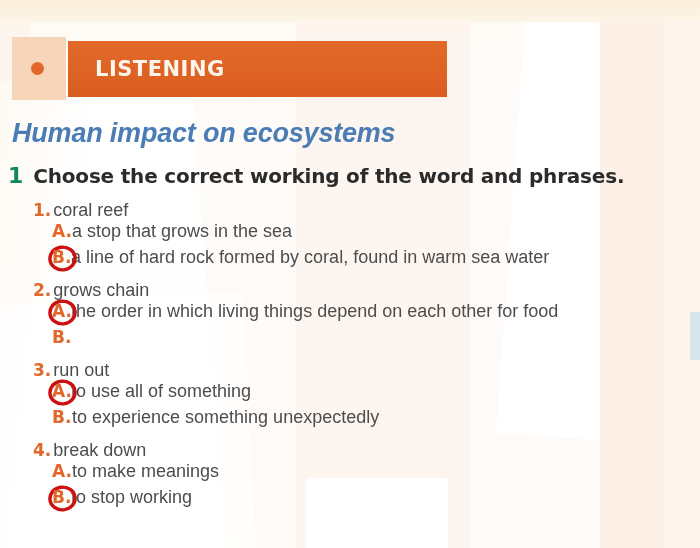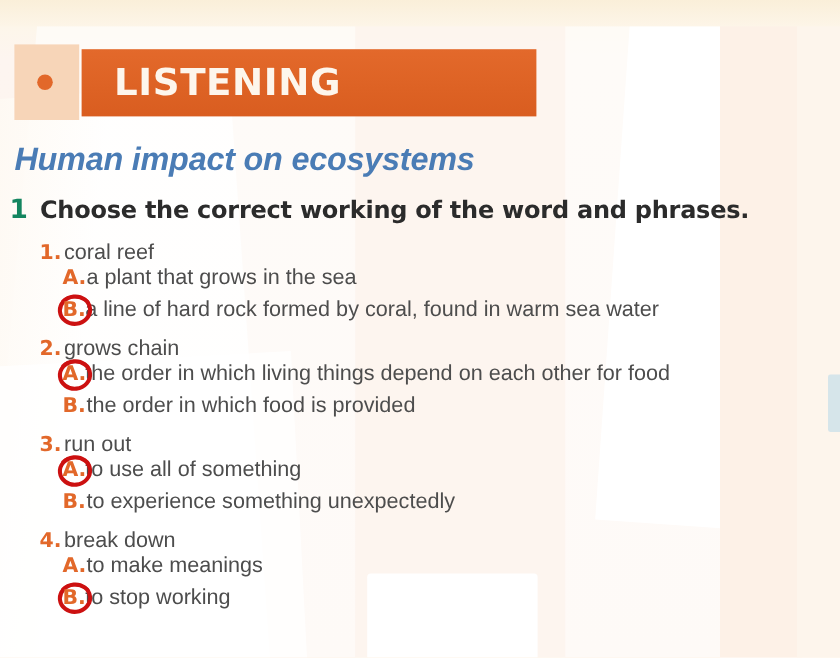--- a/index.html
+++ b/index.html
@@ -124,21 +124,21 @@
   .header-banner {
     width: 379px;
     height: 56px;
     margin-top: 4px;
     background: linear-gradient(180deg, #e3692b 0%, #dd6224 60%, #d95d20 100%);
     display: flex;
     align-items: center;
   }
   .header-banner-title {
     color: #fdf6ec;
-    font-size: 31px;
+    font-size: 21px;
     font-weight: bold;
     letter-spacing: 0.5px;
     margin-left: 27px;
     font-family: "DejaVu Sans", sans-serif;
   }
 
   
   .subtitle {
     position: absolute;
     left: 12px;
@@ -270,21 +270,21 @@
     </div>
 
     <div class="qlist" id="qlist">
         <div class="qitem">
           <div class="qhead">
             <span class="qnum">1.</span>
             <span class="qterm">coral reef</span>
           </div>
           <div class="optrow">
             <span class="optletter">A.</span>
-            <span class="opttext">a plant that grows in the sea</span>
+            <span class="opttext">a stop that grows in the sea</span>
           </div>
           <div class="optrow circled">
   <span class="circle-mark">
     <svg width="31" height="27" viewBox="0 0 31 27" xmlns="http://www.w3.org/2000/svg">
       <ellipse cx="15.5" cy="13.5" rx="12.6" ry="11.4" fill="none" stroke="#cc1111" stroke-width="3.4" stroke-linecap="round" transform="rotate(-6 15.5 13.5)"></ellipse>
       <path d="M5.2 6.0 C9.0 1.4 21.0 1.0 26.2 6.4" fill="none" stroke="#cc1111" stroke-width="2.6" stroke-linecap="round" opacity="0.85"></path>
     </svg>
   </span>
 <span class="optletter">B.</span>
             <span class="opttext">a line of hard rock formed by coral, found in warm sea water</span>
@@ -300,21 +300,20 @@
     <svg width="31" height="27" viewBox="0 0 31 27" xmlns="http://www.w3.org/2000/svg">
       <ellipse cx="15.5" cy="13.5" rx="12.6" ry="11.4" fill="none" stroke="#cc1111" stroke-width="3.4" stroke-linecap="round" transform="rotate(-6 15.5 13.5)"></ellipse>
       <path d="M5.2 6.0 C9.0 1.4 21.0 1.0 26.2 6.4" fill="none" stroke="#cc1111" stroke-width="2.6" stroke-linecap="round" opacity="0.85"></path>
     </svg>
   </span>
 <span class="optletter">A.</span>
             <span class="opttext">the order in which living things depend on each other for food</span>
           </div>
           <div class="optrow">
             <span class="optletter">B.</span>
-            <span class="opttext">the order in which food is provided</span>
           </div>
         </div>
         <div class="qitem">
           <div class="qhead">
             <span class="qnum">3.</span>
             <span class="qterm">run out</span>
           </div>
           <div class="optrow circled">
   <span class="circle-mark">
     <svg width="31" height="27" viewBox="0 0 31 27" xmlns="http://www.w3.org/2000/svg">

